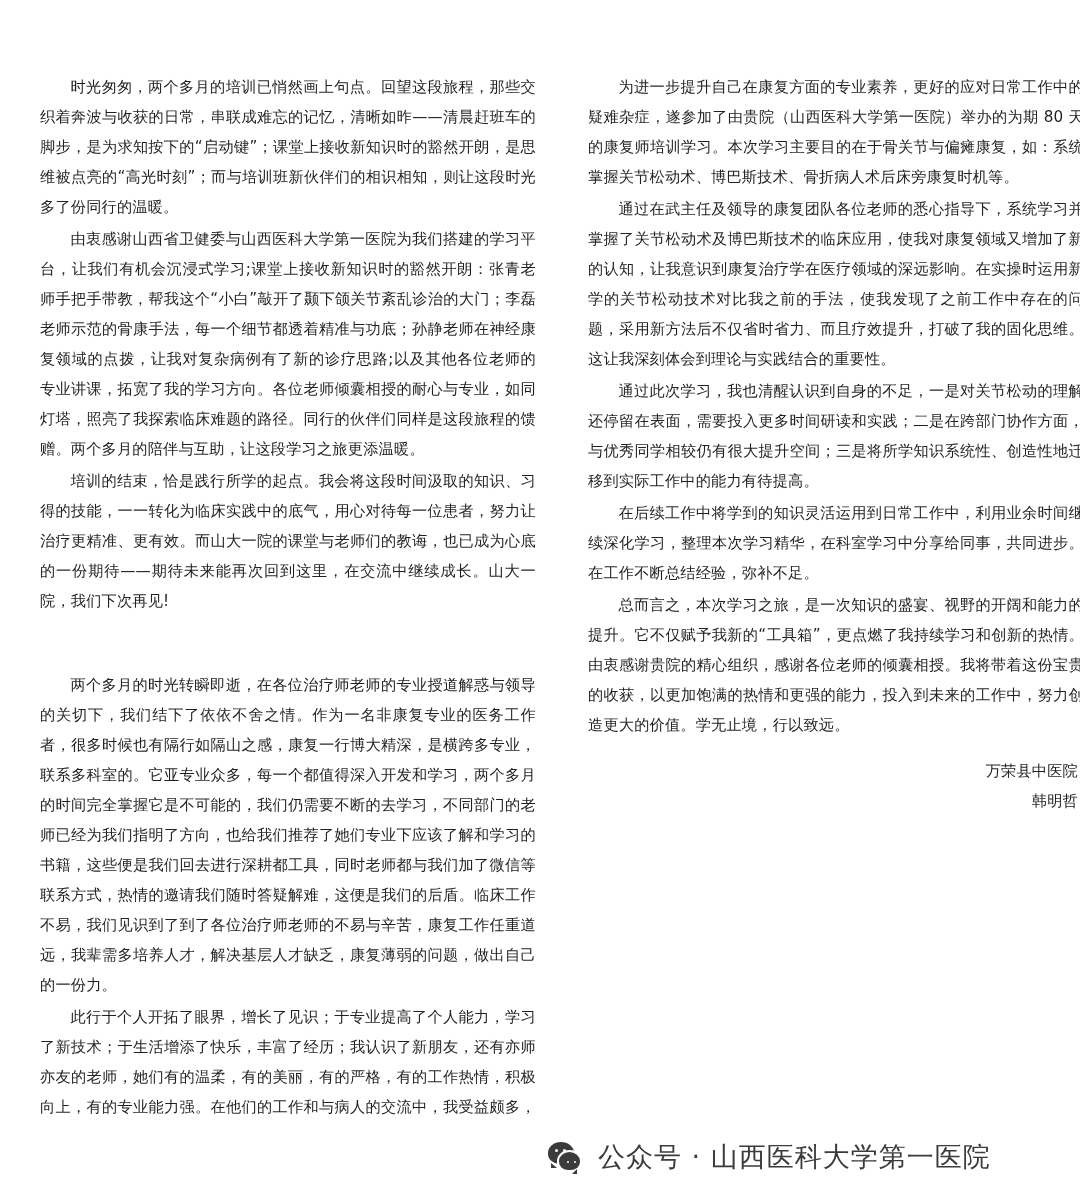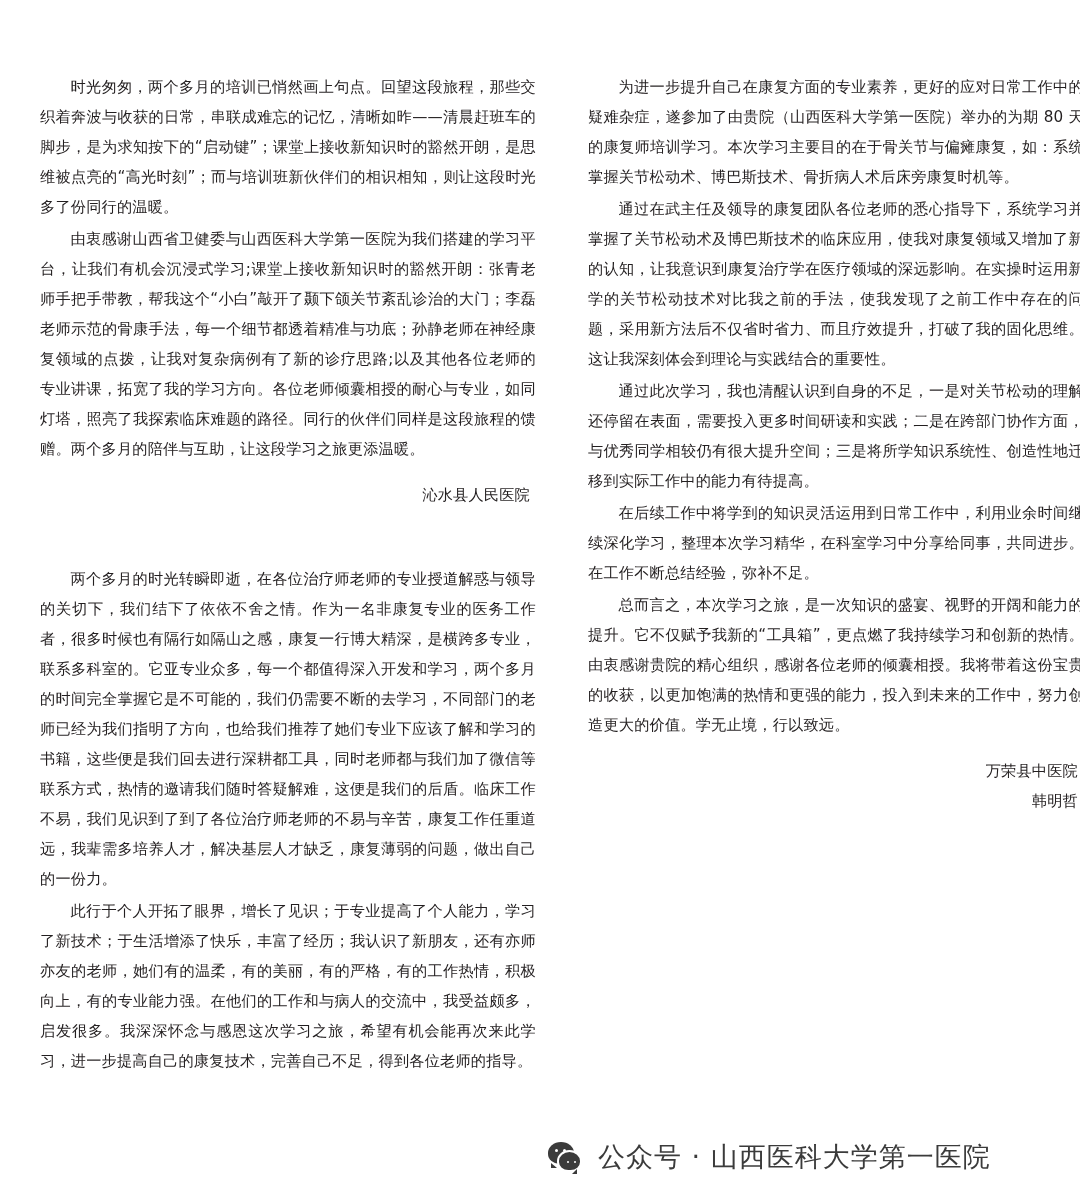--- a/index.html
+++ b/index.html
@@ -135,22 +135,22 @@
 <body>
 
 <div class="page">
   <div class="columns">
 
     <div class="col">
 
       <div class="letter">
         <p class="para">时光匆匆，两个多月的培训已悄然画上句点。回望这段旅程，那些交织着奔波与收获的日常，串联成难忘的记忆，清晰如昨——清晨赶班车的脚步，是为求知按下的“启动键”；课堂上接收新知识时的豁然开朗，是思维被点亮的“高光时刻”；而与培训班新伙伴们的相识相知，则让这段时光多了份同行的温暖。</p>
         <p class="para">由衷感谢山西省卫健委与山西医科大学第一医院为我们搭建的学习平台，让我们有机会沉浸式学习;课堂上接收新知识时的豁然开朗：张青老师手把手带教，帮我这个“小白”敲开了颞下颌关节紊乱诊治的大门；李磊老师示范的骨康手法，每一个细节都透着精准与功底；孙静老师在神经康复领域的点拨，让我对复杂病例有了新的诊疗思路;以及其他各位老师的专业讲课，拓宽了我的学习方向。各位老师倾囊相授的耐心与专业，如同灯塔，照亮了我探索临床难题的路径。同行的伙伴们同样是这段旅程的馈赠。两个多月的陪伴与互助，让这段学习之旅更添温暖。</p>
+        <p class="para">培训的结束，恰是践行所学的起点。我会将这段时间汲取的知识、习得的技能，一一转化为临床实践中的底气，用心对待每一位患者，努力让治疗更精准、更有效。而山大一院的课堂与老师们的教诲，也已成为心底的一份期待——期待未来能再次回到这里，在交流中继续成长。山大一院，我们下次再见!</p>
         <div class="sign-block">
-          <p class="sign">沁水县人民医院</p>
         </div>
       </div>
 
       <div class="letter">
         <p class="para">两个多月的时光转瞬即逝，在各位治疗师老师的专业授道解惑与领导的关切下，我们结下了依依不舍之情。作为一名非康复专业的医务工作者，很多时候也有隔行如隔山之感，康复一行博大精深，是横跨多专业，联系多科室的。它亚专业众多，每一个都值得深入开发和学习，两个多月的时间完全掌握它是不可能的，我们仍需要不断的去学习，不同部门的老师已经为我们指明了方向，也给我们推荐了她们专业下应该了解和学习的书籍，这些便是我们回去进行深耕都工具，同时老师都与我们加了微信等联系方式，热情的邀请我们随时答疑解难，这便是我们的后盾。临床工作不易，我们见识到了到了各位治疗师老师的不易与辛苦，康复工作任重道远，我辈需多培养人才，解决基层人才缺乏，康复薄弱的问题，做出自己的一份力。</p>
         <p class="para">此行于个人开拓了眼界，增长了见识；于专业提高了个人能力，学习了新技术；于生活增添了快乐，丰富了经历；我认识了新朋友，还有亦师亦友的老师，她们有的温柔，有的美丽，有的严格，有的工作热情，积极向上，有的专业能力强。在他们的工作和与病人的交流中，我受益颇多，启发很多。我深深怀念与感恩这次学习之旅，希望有机会能再次来此学习，进一步提高自己的康复技术，完善自己不足，得到各位老师的指导。</p>
 
       </div>
 
     </div>

